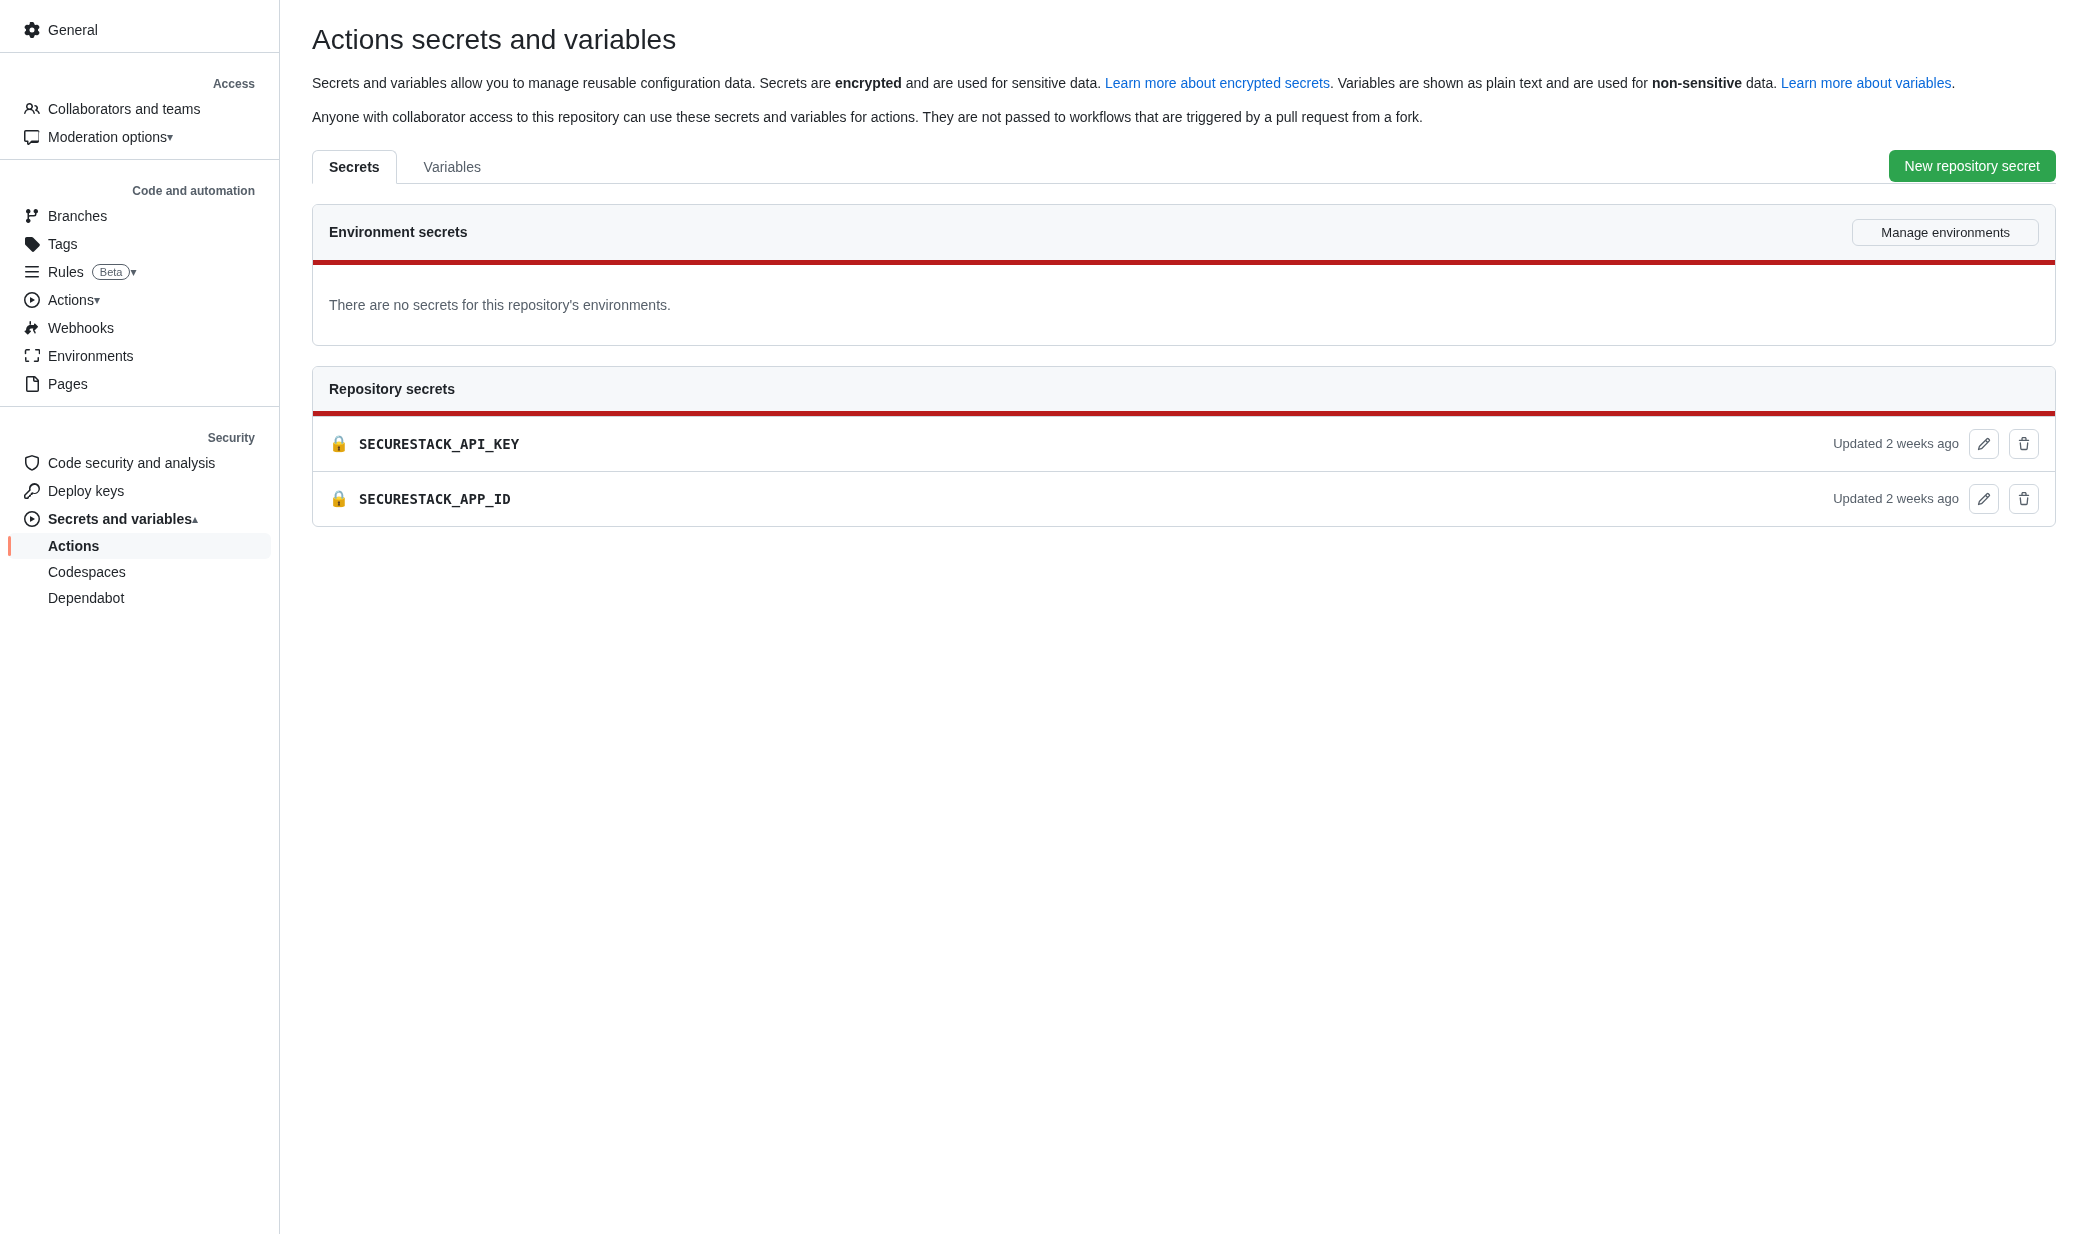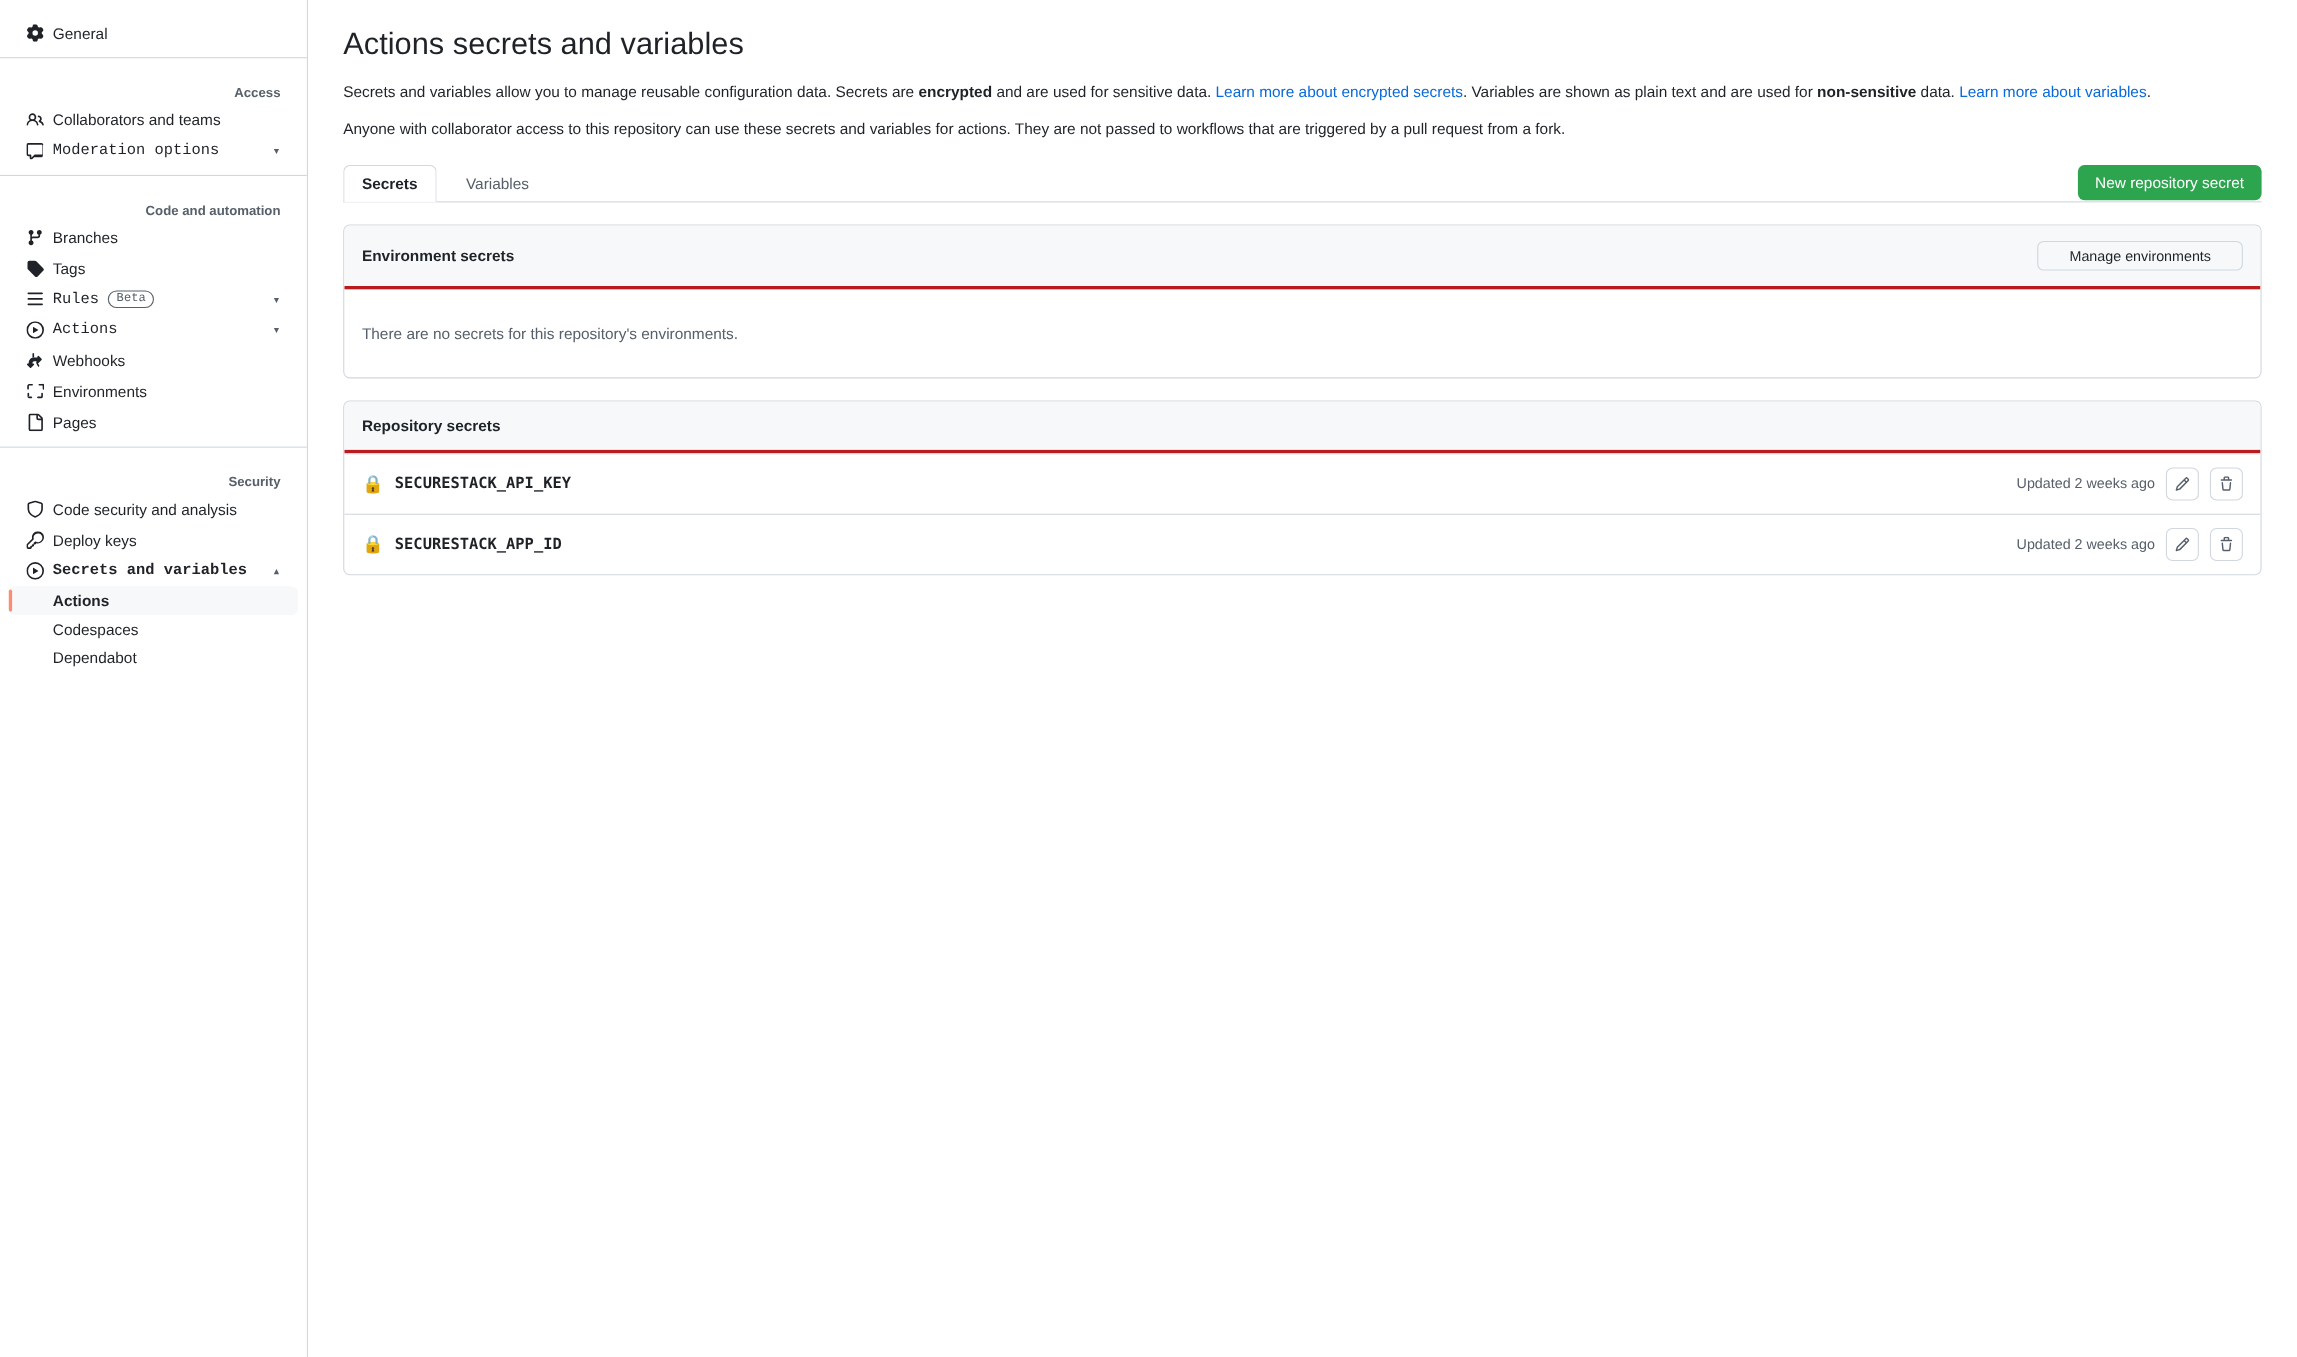--- a/index.html
+++ b/index.html
@@ -40,26 +40,25 @@
       text-align: right;
     }
     .sidebar-divider {
       height: 1px;
       background: #d0d7de;
       margin: 8px 0;
     }
     .sidebar-item-row {
       display: flex;
       align-items: center;
-      justify-content: space-between;
+      justify-content: flex-start;
       padding: 6px 16px;
       margin: 0 8px;
       cursor: pointer;
       border-radius: 6px;
-      font-family: Liberation Mono, monospace;
     }
     .sidebar-item-row .left {
       display: flex;
       align-items: center;
       gap: 8px;
     }
     .sidebar-icon {
       width: 16px;
       height: 16px;
       display: inline-flex;
@@ -181,21 +180,21 @@
       border-radius: 6px;
       margin-bottom: 20px;
       overflow: hidden;
     }
     .section-header {
       display: flex;
       align-items: center;
       justify-content: space-between;
       padding: 14px 16px;
       background: #f6f8fa;
-      border-bottom: 3px solid #b91c1c;
+      border-bottom: 5px solid #b91c1c;
     }
     .section-header-title {
       font-size: 14px;
       font-weight: 600;
       color: #1f2328;
     }
     .btn-outline {
       background: #f6f8fa;
       color: #1f2328;
       border: 1px solid #d0d7de;

